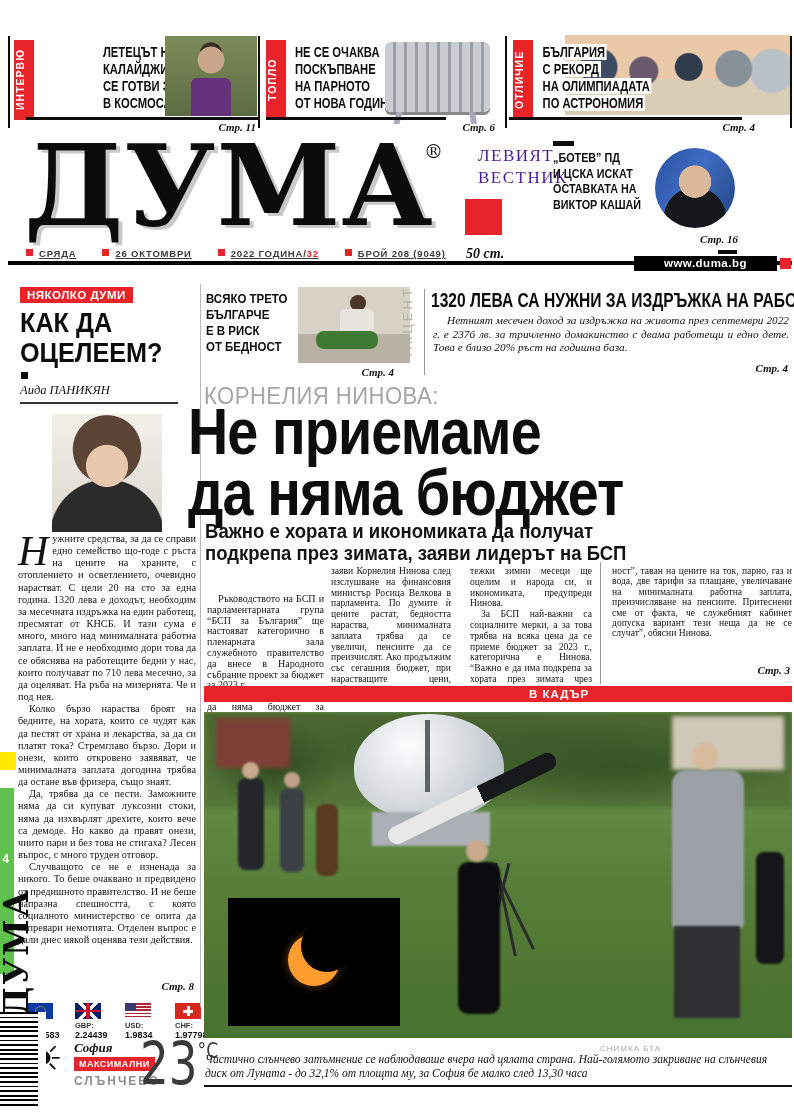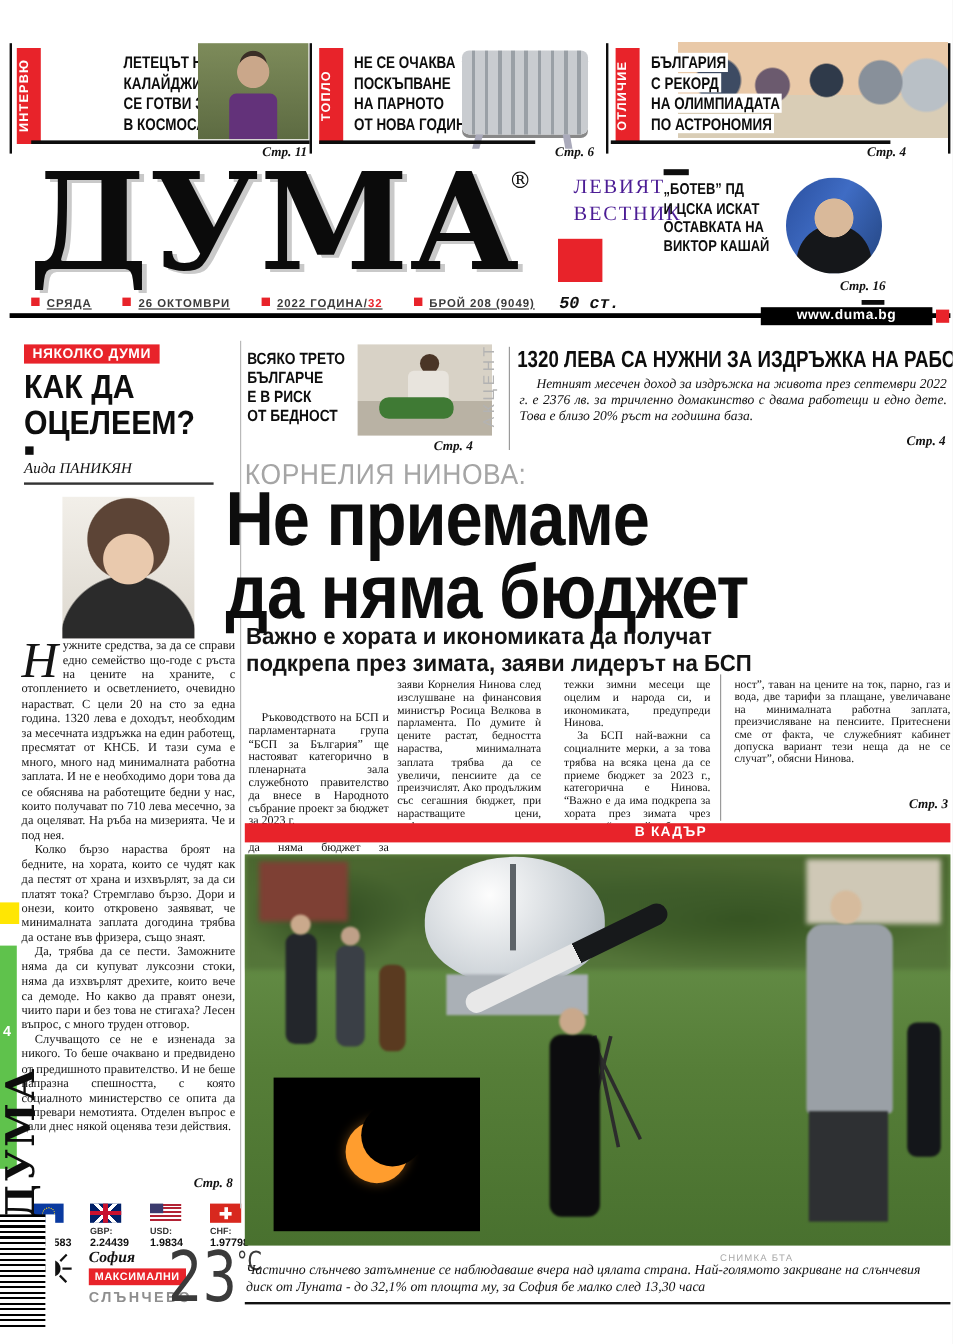--- a/index.html
+++ b/index.html
@@ -121,21 +121,21 @@
        linear-gradient(120deg,#2a4f9e,#3f6cc4 45%,#23447f);"></div>
   <div class="abs pref" style="left:690px;top:233px;width:48px;">Стр. 16</div>
   <div class="abs" style="left:718px;top:250px;width:19px;height:4px;background:#0d0d0d;"></div>
 
   <div class="abs" style="left:26px;top:248px;display:flex;gap:26px;">
     <span class="dateitem"><span class="sq"></span><span>СРЯДА</span></span>
     <span class="dateitem"><span class="sq"></span><span>26 ОКТОМВРИ</span></span>
     <span class="dateitem"><span class="sq"></span><span>2022 ГОДИНА/</span><span style="color:#e8232a;">32</span></span>
     <span class="dateitem"><span class="sq"></span><span>БРОЙ 208 (9049)</span></span>
   </div>
-  <div class="abs" style="left:466px;top:246px;font-family:Liberation Mono, monospace;font-weight:bold;font-style:italic;font-size:14px;">50 ст.</div>
+  <div class="abs" style="left:466px;top:246px;font-family:Liberation Serif, serif;font-weight:bold;font-style:italic;font-size:14px;">50 ст.</div>
   <div class="abs" style="left:8px;top:261px;width:784px;height:3.5px;background:#000;"></div>
   <div class="abs" style="left:634px;top:256px;width:143px;height:15px;background:#000;color:#fff;z-index:3;
        font-weight:bold;font-size:11.5px;line-height:15px;text-align:center;letter-spacing:.5px;">www.duma.bg</div>
   <div class="abs redbg" style="left:780px;top:258px;width:11px;height:11px;z-index:3;"></div>
 
   <div class="abs redbg" style="left:20px;top:287px;color:#fff;font-weight:bold;font-size:11.5px;
        padding:2px 7px;letter-spacing:.5px;width:fit-content;">НЯКОЛКО ДУМИ</div>
   <div class="abs" style="left:20px;top:308px;">
     <div class="bline" style="transform:scaleX(.9);font-size:28px;line-height:30px;">КАК ДА</div>
     <div class="bline" style="transform:scaleX(.9);font-size:28px;line-height:30px;">ОЦЕЛЕЕМ?</div>
@@ -143,21 +143,21 @@
   <div class="abs" style="left:21px;top:372px;width:7px;height:7px;background:#0d0d0d;"></div>
   <div class="abs" style="left:20px;top:383px;font-family:'Liberation Serif',serif;font-style:italic;font-size:12.5px;">Аида ПАНИКЯН</div>
   <div class="abs" style="left:20px;top:402px;width:158px;height:1.5px;background:#333;"></div>
   <div class="abs photo" style="left:52px;top:414px;width:110px;height:118px;background:
        radial-gradient(circle at 50% 44%,#e9c9ad 0 24%,transparent 25%),
        radial-gradient(circle at 50% 30%,#5c4436 0 34%,transparent 35%),
        radial-gradient(circle at 50% 104%,#2b2b2b 0 42%,transparent 43%),
        linear-gradient(#f2efe9,#ddd8cf);"></div>
   <div class="abs serifbody" style="left:18px;top:533px;width:178px;font-size:10.3px;line-height:12.15px;">
     <p><span style="float:left;font-family:'Liberation Serif',serif;font-style:italic;font-size:42px;line-height:33px;margin:2px 4px 0 0;">Н</span><span>ужните средства, за да се справи едно семейство що-годе с ръста на цените на храните, с отоплението и осветлението, очевидно нарастват. С цели 20 на сто за една година. 1320 лева е доходът, необходим за месечната издръжка на един работещ, пресмятат от КНСБ. И тази сума е много, много над минималната работна заплата. И не е необходимо дори това да се обяснява на работещите бедни у нас, които получават по 710 лева месечно, за да оцеляват. На ръба на мизерията. Че и под нея.</span></p>
-    <p class="ind">Колко бързо нараства броят на бедните, на хората, които се чудят как да пестят от храна и изхвърлят, за да си платят тока? Стремглаво бързо. Дори и онези, които откровено заявяват, че минималната заплата догодина трябва да остане във фризера, също знаят.</p>
+    <p class="ind">Колко бързо нараства броят на бедните, на хората, които се чудят как да пестят от храна и лекарства, за да си платят тока? Стремглаво бързо. Дори и онези, които откровено заявяват, че минималната заплата догодина трябва да остане във фризера, също знаят.</p>
     <p class="ind">Да, трябва да се пести. Заможните няма да си купуват луксозни стоки, няма да изхвърлят дрехите, които вече са демоде. Но какво да правят онези, чиито пари и без това не стигаха? Лесен въпрос, с много труден отговор.</p>
     <p class="ind">Случващото се не е изненада за никого. То беше очаквано и предвидено от предишното правителство. И не беше напразна спешността, с която социалното министерство се опита да изпревари немотията. Отделен въпрос е дали днес някой оценява тези действия.</p>
   </div>
   <div class="abs pref" style="left:130px;top:980px;width:64px;">Стр. 8</div>
 
   <div class="abs" style="left:27px;top:1003px;">
     <span class="flag flag-eu"></span>
     <div class="curcode">EUR:</div>
     <div class="curval">1.95583</div>
   </div>

